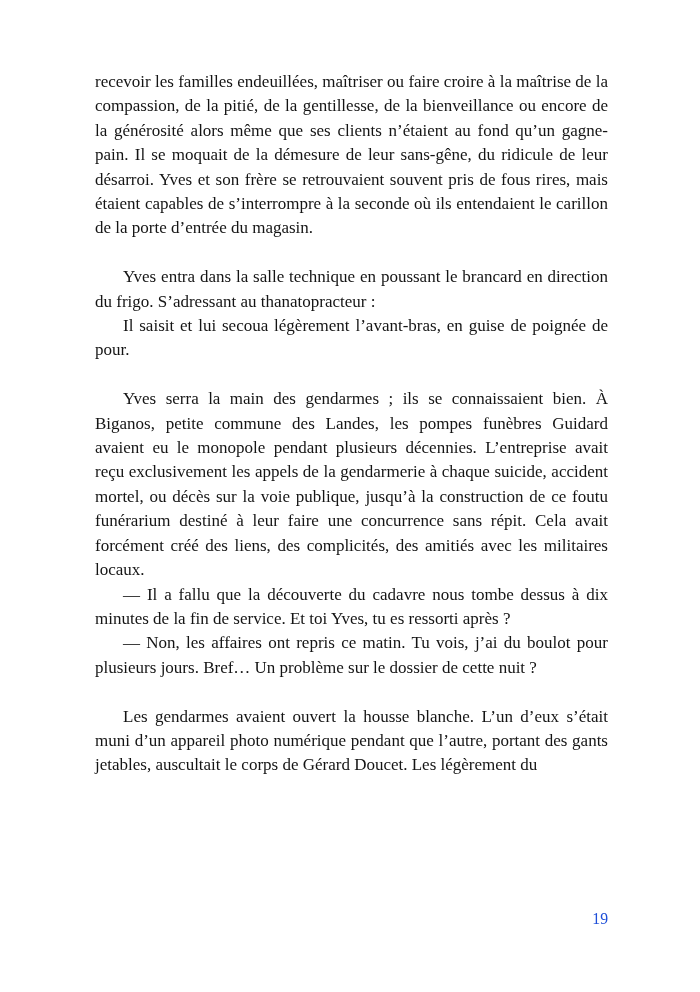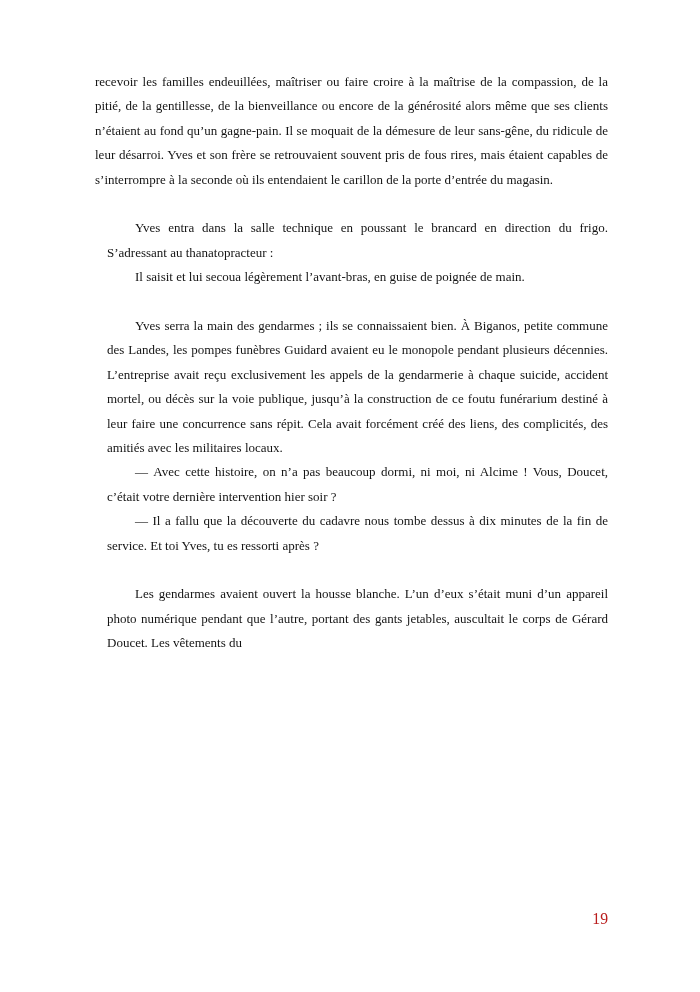--- a/index.html
+++ b/index.html
@@ -16,45 +16,45 @@
     .page {
       position: absolute;
       inset: 0;
       background: #ffffff;
     }
     .text-block {
       position: absolute;
       left: 95px;
       top: 70px;
       width: 513px;
-      font-size: 13px;
+      font-size: 17px;
       line-height: 24.4px;
       text-align: justify;
       text-justify: inter-word;
     }
     .para { margin: 0; padding: 0; }
-    .para.indent { text-indent: 28px; margin-left: 12px; }
+    .para.indent { text-indent: 28px; }
     .para.space-before { margin-top: 24.4px; }
     .page-number {
       position: absolute;
       top: 910px;
       left: 95px;
       width: 513px;
       text-align: right;
       font-size: 15.7px;
-      color: #b91c1c;
+      color: #1d4ed8;
     }
   </style>
 </head>
 <body>
 
 <div class="page">
   <div class="text-block" id="text-block">
       <p class="para">recevoir les familles endeuillées, maîtriser ou faire croire à la maîtrise de la compassion, de la pitié, de la gentillesse, de la bienveillance ou encore de la générosité alors même que ses clients n’étaient au fond qu’un gagne-pain. Il se moquait de la démesure de leur sans-gêne, du ridicule de leur désarroi. Yves et son frère se retrouvaient souvent pris de fous rires, mais étaient capables de s’interrompre à la seconde où ils entendaient le carillon de la porte d’entrée du magasin.</p>
       <p class="para indent space-before">Yves entra dans la salle technique en poussant le brancard en direction du frigo. S’adressant au thanatopracteur&nbsp;:</p>
-      <p class="para indent">Il saisit et lui secoua légèrement l’avant-bras, en guise de poignée de main.</p>
+      <p class="para indent">Il saisit et lui secoua légèrement l’avant-bras, en guise de poignée de pour.</p>
       <p class="para indent space-before">Yves serra la main des gendarmes&nbsp;; ils se connaissaient bien. À Biganos, petite commune des Landes, les pompes funèbres Guidard avaient eu le monopole pendant plusieurs décennies. L’entreprise avait reçu exclusivement les appels de la gendarmerie à chaque suicide, accident mortel, ou décès sur la voie publique, jusqu’à la construction de ce foutu funérarium destiné à leur faire une concurrence sans répit. Cela avait forcément créé des liens, des complicités, des amitiés avec les militaires locaux.</p>
-      <p class="para indent">—&nbsp;Avec cette histoire, on n’a pas beaucoup dormi, ni moi, ni Alcime&nbsp;! Vous, Doucet, c’était votre dernière intervention hier soir&nbsp;?</p>
       <p class="para indent">—&nbsp;Il a fallu que la découverte du cadavre nous tombe dessus à dix minutes de la fin de service. Et toi Yves, tu es ressorti après&nbsp;?</p>
-      <p class="para indent space-before">Les gendarmes avaient ouvert la housse blanche. L’un d’eux s’était muni d’un appareil photo numérique pendant que l’autre, portant des gants jetables, auscultait le corps de Gérard Doucet. Les vêtements du</p>
+      <p class="para indent">—&nbsp;Non, les affaires ont repris ce matin. Tu vois, j’ai du boulot pour plusieurs jours. Bref… Un problème sur le dossier de cette nuit&nbsp;?</p>
+      <p class="para indent space-before">Les gendarmes avaient ouvert la housse blanche. L’un d’eux s’était muni d’un appareil photo numérique pendant que l’autre, portant des gants jetables, auscultait le corps de Gérard Doucet. Les légèrement du</p>
     </div>
   <div class="page-number">19</div>
 </div>
 
 </body></html>

